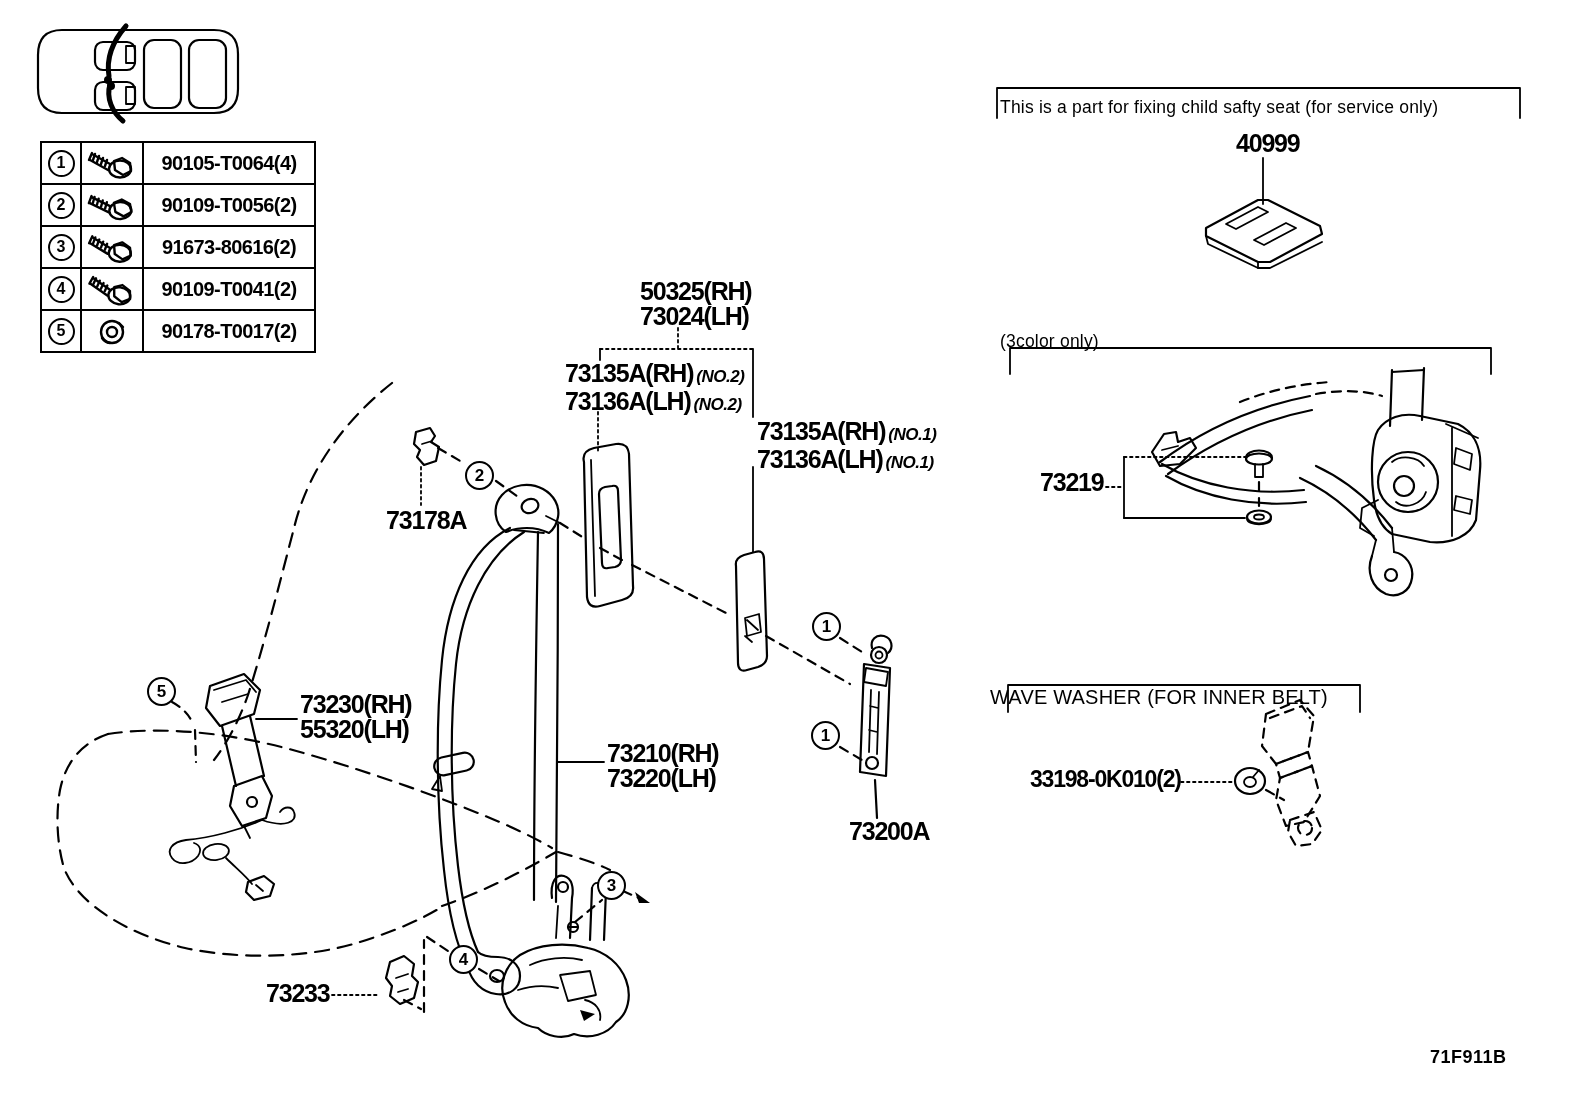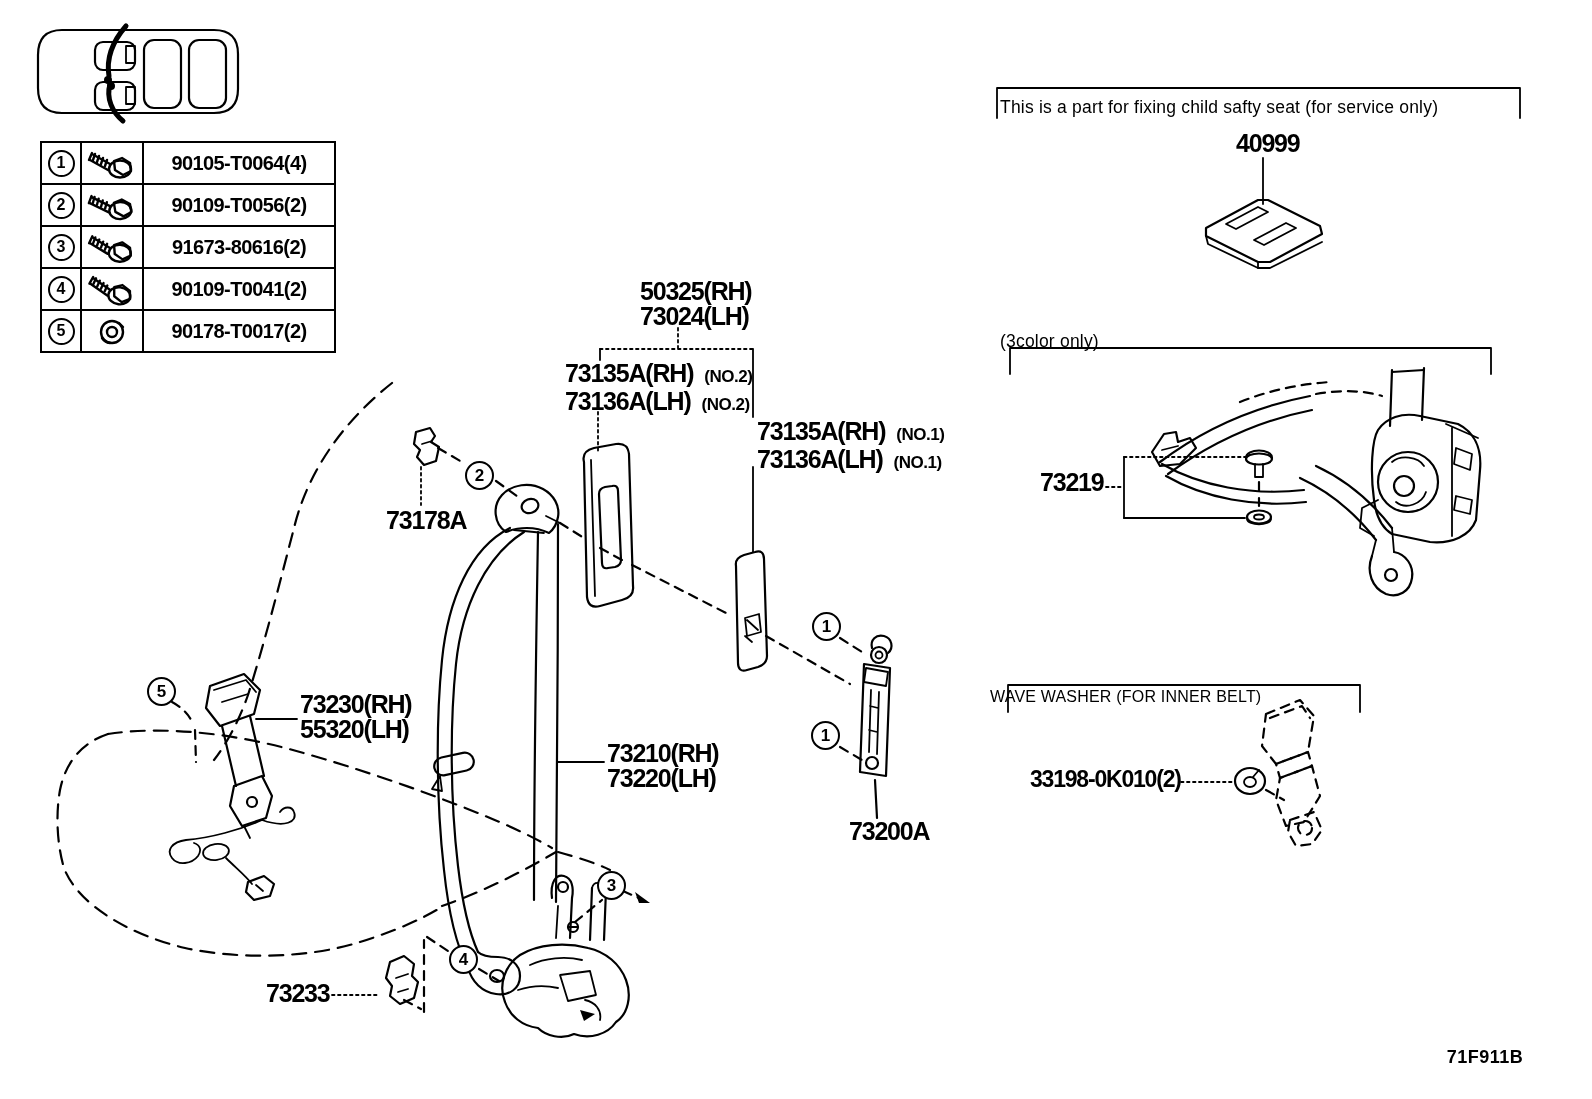--- a/index.html
+++ b/index.html
@@ -2,37 +2,37 @@
 <html><head>
 <meta charset="utf-8">
 <style>
   html,body{margin:0;padding:0;background:#9a9a9a;}
   #canvas{position:relative;width:1592px;height:1099px;background:#ffffff;
           font-family:"Liberation Sans",sans-serif;color:#000;overflow:hidden;margin:0 auto;}
   #art{position:absolute;left:0;top:0;}
   
   .lbl{position:absolute;font-weight:bold;font-size:25px;letter-spacing:-1.2px;
        line-height:25px;white-space:nowrap;}
-  .lbl .sm{font-size:17px;letter-spacing:-0.5px;margin-left:11px;}
+  .lbl .sm{font-size:17px;letter-spacing:-0.5px;margin-left:3px;font-style:italic;}
   .lbl.mid{font-size:23px;}
   
   .note{position:absolute;font-size:17.5px;line-height:22px;white-space:nowrap;letter-spacing:0.2px;margin-top:36px;}
-  .note.caps{font-size:16px;}
+  .note.caps{font-size:20px;}
   
   .callout{position:absolute;width:29px;height:29px;border:2.5px solid #000;border-radius:50%;
            display:flex;align-items:center;justify-content:center;font-weight:bold;font-size:17px;
            background:#fff;box-sizing:border-box;}
   
   #ftable{position:absolute;left:40px;top:141px;border:2px solid #000;}
   .frow{display:flex;height:40px;border-bottom:2px solid #000;}
   .frow:last-child{border-bottom:none;}
   .fcell{display:flex;align-items:center;justify-content:center;box-sizing:border-box;}
   .fcell.num{width:40px;border-right:2px solid #000;}
   .fcell.icon{width:62px;border-right:2px solid #000;}
-  .fcell.part{width:190px;font-weight:bold;font-size:20px;letter-spacing:-0.6px;}
+  .fcell.part{width:170px;font-weight:bold;font-size:20px;letter-spacing:-0.6px;}
   .tcirc{width:27px;height:27px;border:2px solid #000;border-radius:50%;display:flex;
          align-items:center;justify-content:center;font-weight:bold;font-size:16px;box-sizing:border-box;}
   .code{position:absolute;font-weight:bold;font-size:18px;letter-spacing:0.5px;}
   
   .s{stroke:#000;fill:none;stroke-width:2.2;stroke-linecap:round;stroke-linejoin:round;}
   .thin{stroke-width:1.8;}
   .thick{stroke-width:5;}
   .dashb{stroke-dasharray:14 9;}
   .dashl{stroke-dasharray:9 7;}
   .dots{stroke-dasharray:2.5 3.5;stroke-width:1.8;}
@@ -383,15 +383,15 @@
   <div class="callout" style="left:811px;top:721px">
       <span>1</span>
     </div>
   <div class="callout" style="left:597px;top:871px">
       <span>3</span>
     </div>
   <div class="callout" style="left:449px;top:945px">
       <span>4</span>
     </div>
 
-  <div class="code" style="left:1430px;top:1047px;width:110px;text-align:center">71F911B</div>
+  <div class="code" style="left:1430px;top:1047px;width:110px;text-align:left">71F911B</div>
 
 </div>
 
 </body></html>

